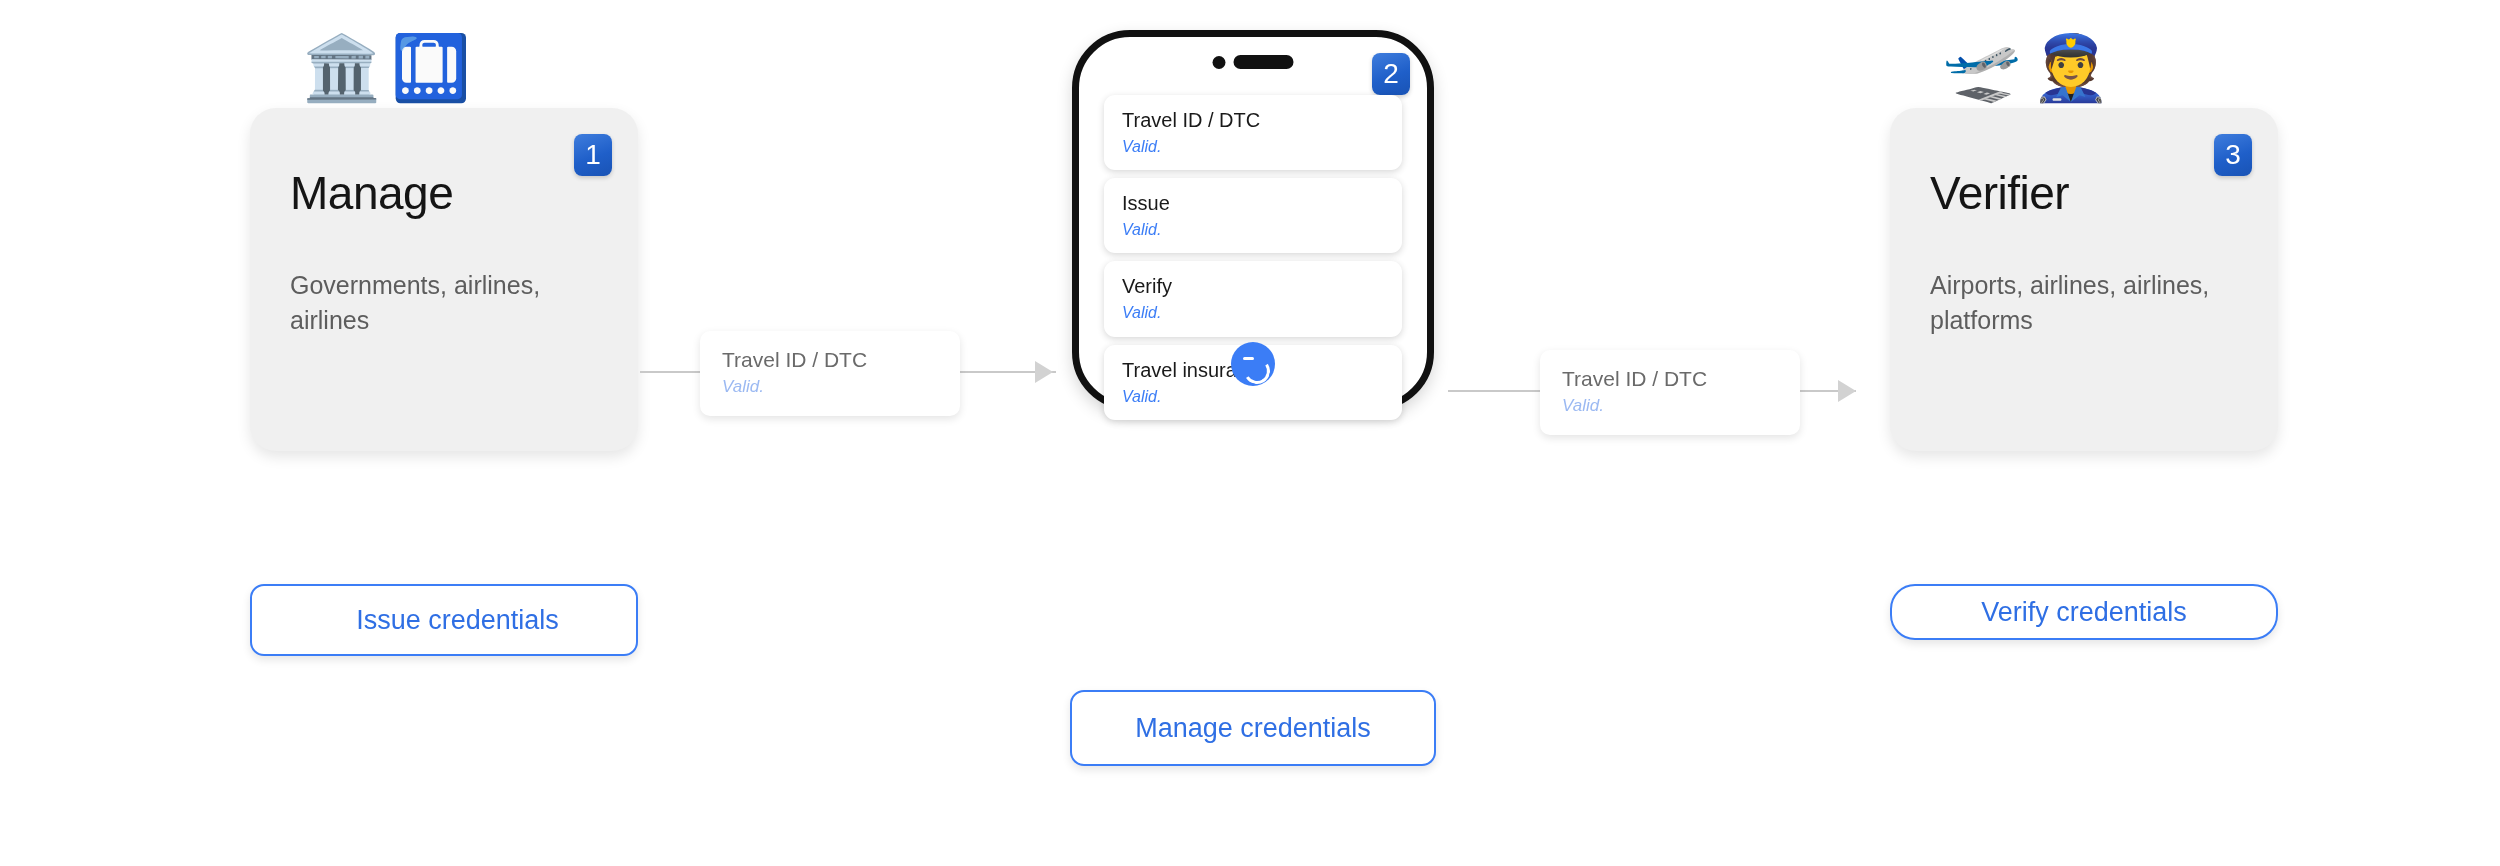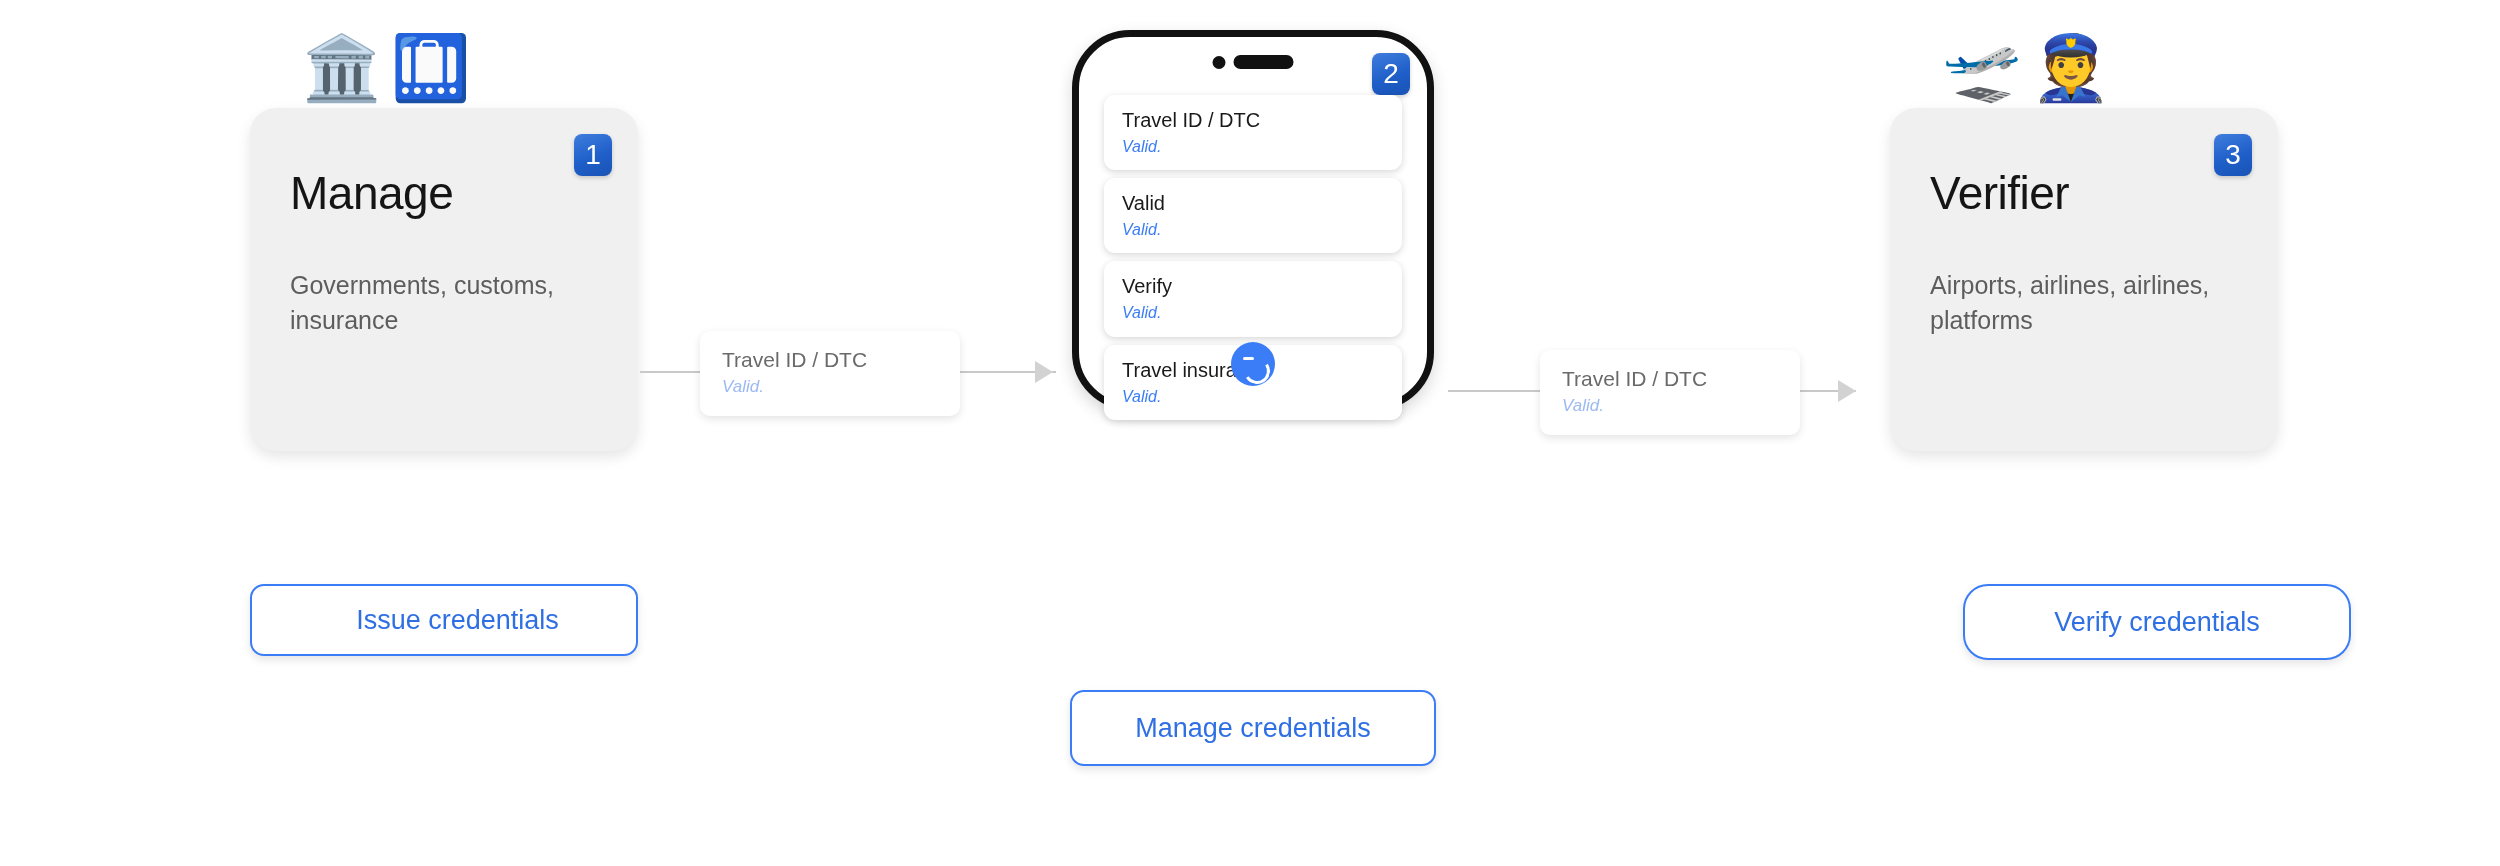--- a/index.html
+++ b/index.html
@@ -97,21 +97,21 @@
     border: 2px solid #3b7df6;
     border-radius: 14px;
     color: #2f6fe4;
     font-size: 27px;
     display: flex;
     align-items: center;
     justify-content: center;
     box-shadow: 0 4px 9px rgba(0,0,0,0.10);
   }
   #btn-issue  { left: 250px;  top: 584px; width: 388px; height: 72px; padding-left: 27px; }
-  #btn-verify { left: 1963px; top: 584px; width: 388px; height: 76px; border-radius: 25px; }
+  #btn-verify { left: 1890px; top: 584px; width: 388px; height: 56px; border-radius: 25px; }
   #btn-manage { left: 1070px; top: 690px; width: 366px; height: 76px; text-align: center; }
 
   
   .phone {
     position: absolute;
     left: 1072px;
     top: 30px;
     width: 362px;
     height: 380px;
     border: 7px solid #111111;
@@ -251,21 +251,21 @@
 <div class="stage">
 
   <div class="role-col left">
     <div class="emoji-row">
       <span class="emo">🏛️</span>
       <span class="emo">🛄</span>
     </div>
     <div class="role-card">
       <div class="num-badge">1</div>
       <div class="role-title">Manage</div>
-      <div class="role-sub">Governments, customs, insurance</div>
+      <div class="role-sub">Governments, airlines, airlines</div>
     </div>
   </div>
 
   <div class="conn" id="conn-1"></div>
   <div class="arrow-head" id="arrow-1"></div>
   <div class="conn-label" id="label-1">
     <div class="cl-title">Travel ID / DTC</div>
     <div class="cl-status">Valid.</div>
   </div>
 
@@ -275,21 +275,21 @@
       <div class="pill"></div>
     </div>
     <div class="num-badge">2</div>
 
     <div class="cred-list">
       <div class="cred-card">
         <div class="cred-title">Travel ID / DTC</div>
         <div class="cred-status">Valid.</div>
       </div>
       <div class="cred-card">
-        <div class="cred-title">Valid</div>
+        <div class="cred-title">Issue</div>
         <div class="cred-status">Valid.</div>
       </div>
       <div class="cred-card">
         <div class="cred-title">Verify</div>
         <div class="cred-status">Valid.</div>
       </div>
       <div class="cred-card">
         <div class="cred-title">Travel insurance</div>
         <div class="cred-status">Valid.</div>
       </div>

